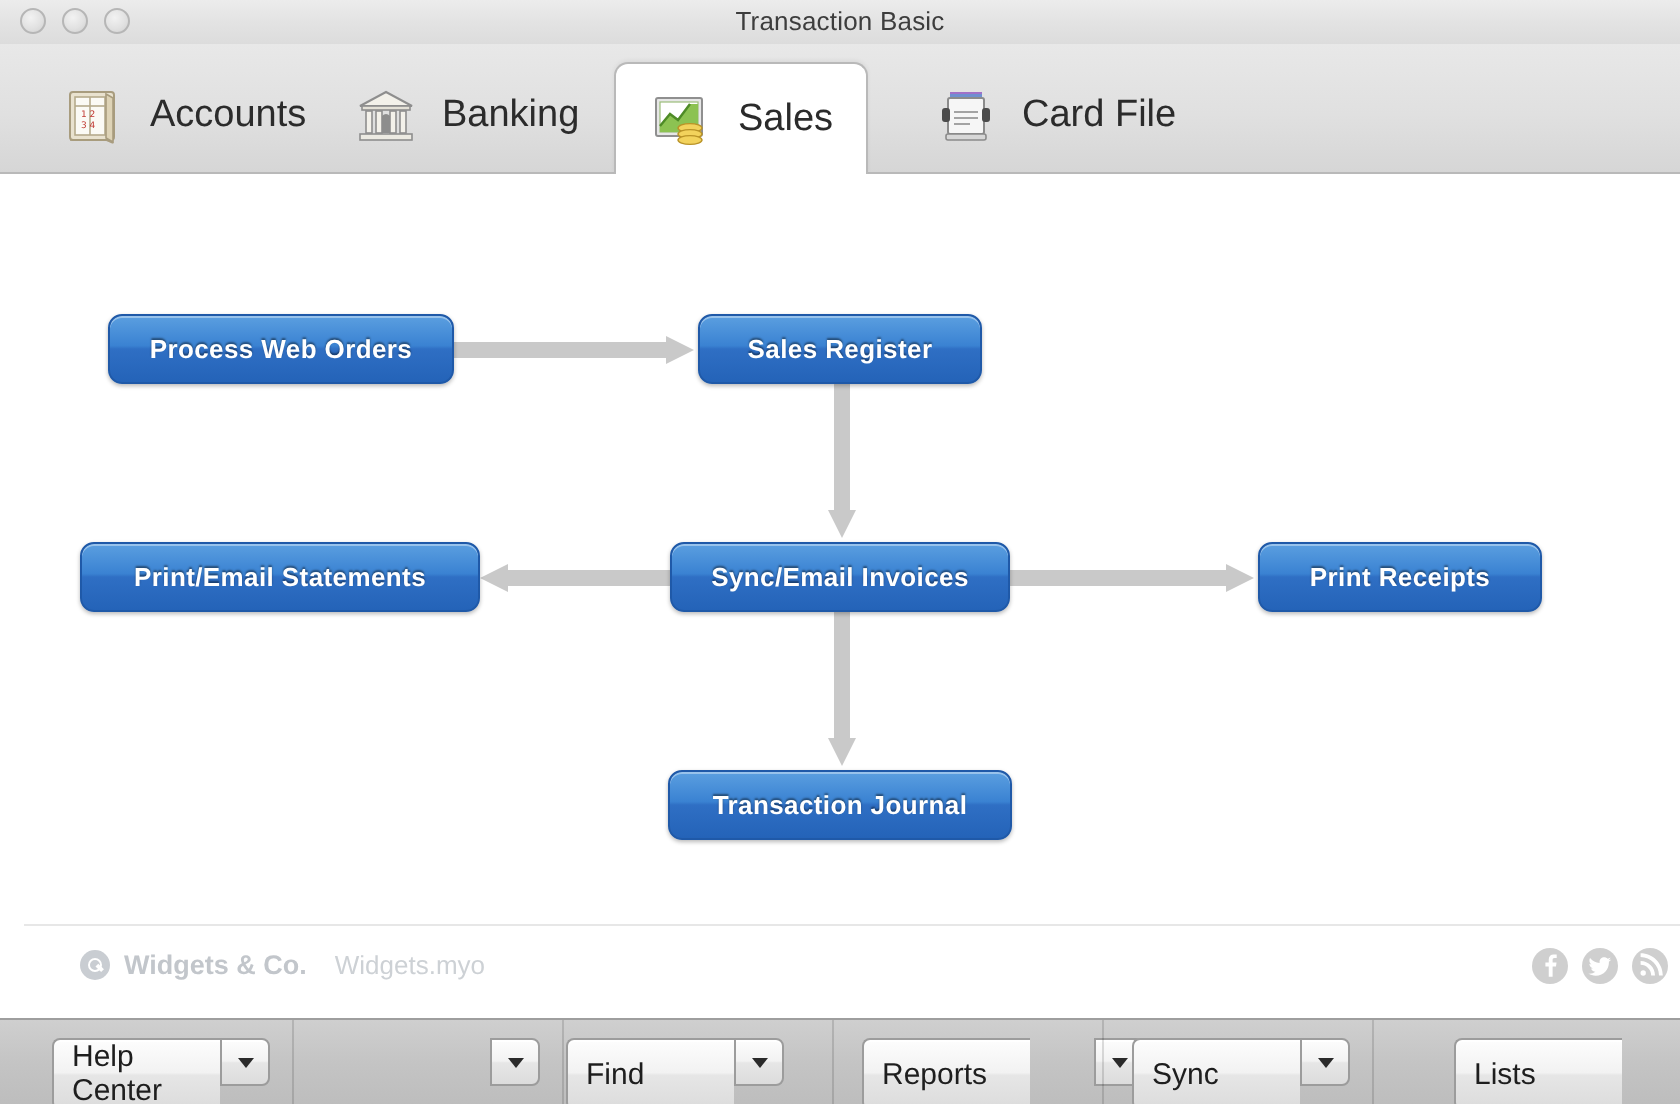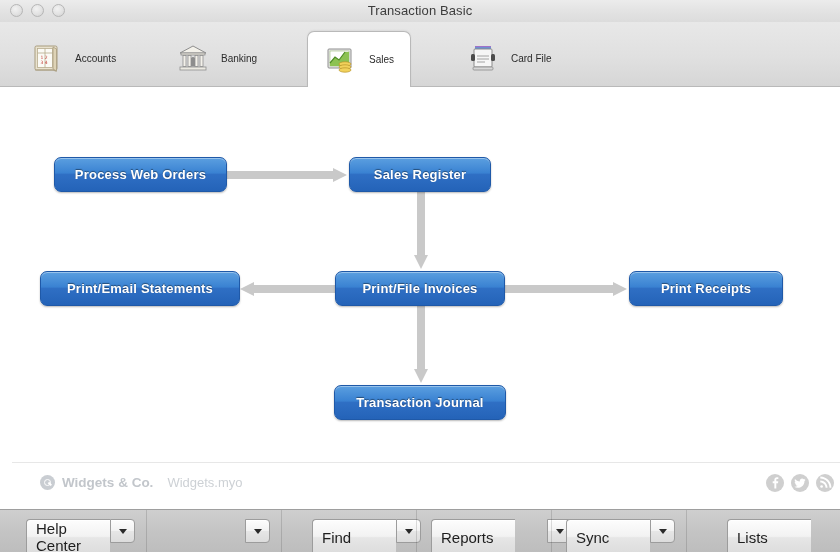--- a/index.html
+++ b/index.html
@@ -52,21 +52,21 @@
     border-bottom: 1px solid #b9b9b9;
   }
   .tab {
     position: absolute; top: 9px; height: 54px;
     display: flex; align-items: center; gap: 11px;
     padding: 0 16px;
     box-sizing: border-box;
     cursor: default;
   }
   .tab .tab-label {
-    font-size: 10px; color: #2b2b2b;
+    font-size: 19px; color: #2b2b2b;
   }
   .tab.active {
     background: #ffffff;
     border: 1px solid #b9b9b9;
     border-bottom: none;
     border-radius: 7px 7px 0 0;
     height: 56px;
     box-shadow: 0 -1px 2px rgba(0,0,0,0.05);
   }
   .tabicon { width: 34px; height: 34px; position: relative; flex: 0 0 34px; }
@@ -305,23 +305,23 @@
         border-left:7px solid transparent; border-right:7px solid transparent;
         border-top:14px solid #c9c9c9;"></div>
     </div>
 
     <div class="node" style="left:349px; top:70px;  width:142px; height:35px;">Sales Register</div>
 
     <div class="node" style="left:54px;  top:70px;  width:173px; height:35px;">Process Web Orders</div>
 
     <div class="node" style="left:40px;  top:184px; width:200px; height:35px;">Print/Email Statements</div>
 
-    <div class="node" style="left:335px; top:184px; width:170px; height:35px;">Print/File Invoices</div>
-
-    <div class="node" style="left:629px; top:184px; width:154px; height:35px;">Print Receipts</div>
+    <div class="node" style="left:335px; top:184px; width:170px; height:35px;">Sync/Email Invoices</div>
+
+    <div class="node" style="left:629px; top:184px; width:142px; height:35px;">Print Receipts</div>
 
     <div class="node" style="left:334px; top:298px; width:172px; height:35px;">Transaction Journal</div>
   </div>
 
   <div class="footer">
     <div class="company">
       <span class="company-mark"></span>
       <span class="company-name">Widgets &amp; Co.</span>
       <span class="company-file">Widgets.myo</span>
     </div>
@@ -359,21 +359,21 @@
 
     <div class="tbgroup" style="left:161px;">
       <div class="tbmain" style="width:84px;margin-top:48px;">To Do List</div>
       <div class="tbarrow">
           <span class="caret"></span>
         </div>
     </div>
 
     <div class="tbsep" style="left:281px;"></div>
 
-    <div class="tbgroup" style="left:312px;">
+    <div class="tbgroup" style="left:283px;">
       <div class="tbmain" style="width:84px;">Find</div>
       <div class="tbarrow">
           <span class="caret"></span>
         </div>
     </div>
 
     <div class="tbsep" style="left:416px;"></div>
 
     <div class="tbgroup" style="left:431px;gap:32px;">
       <div class="tbmain" style="width:84px;">Reports</div>

